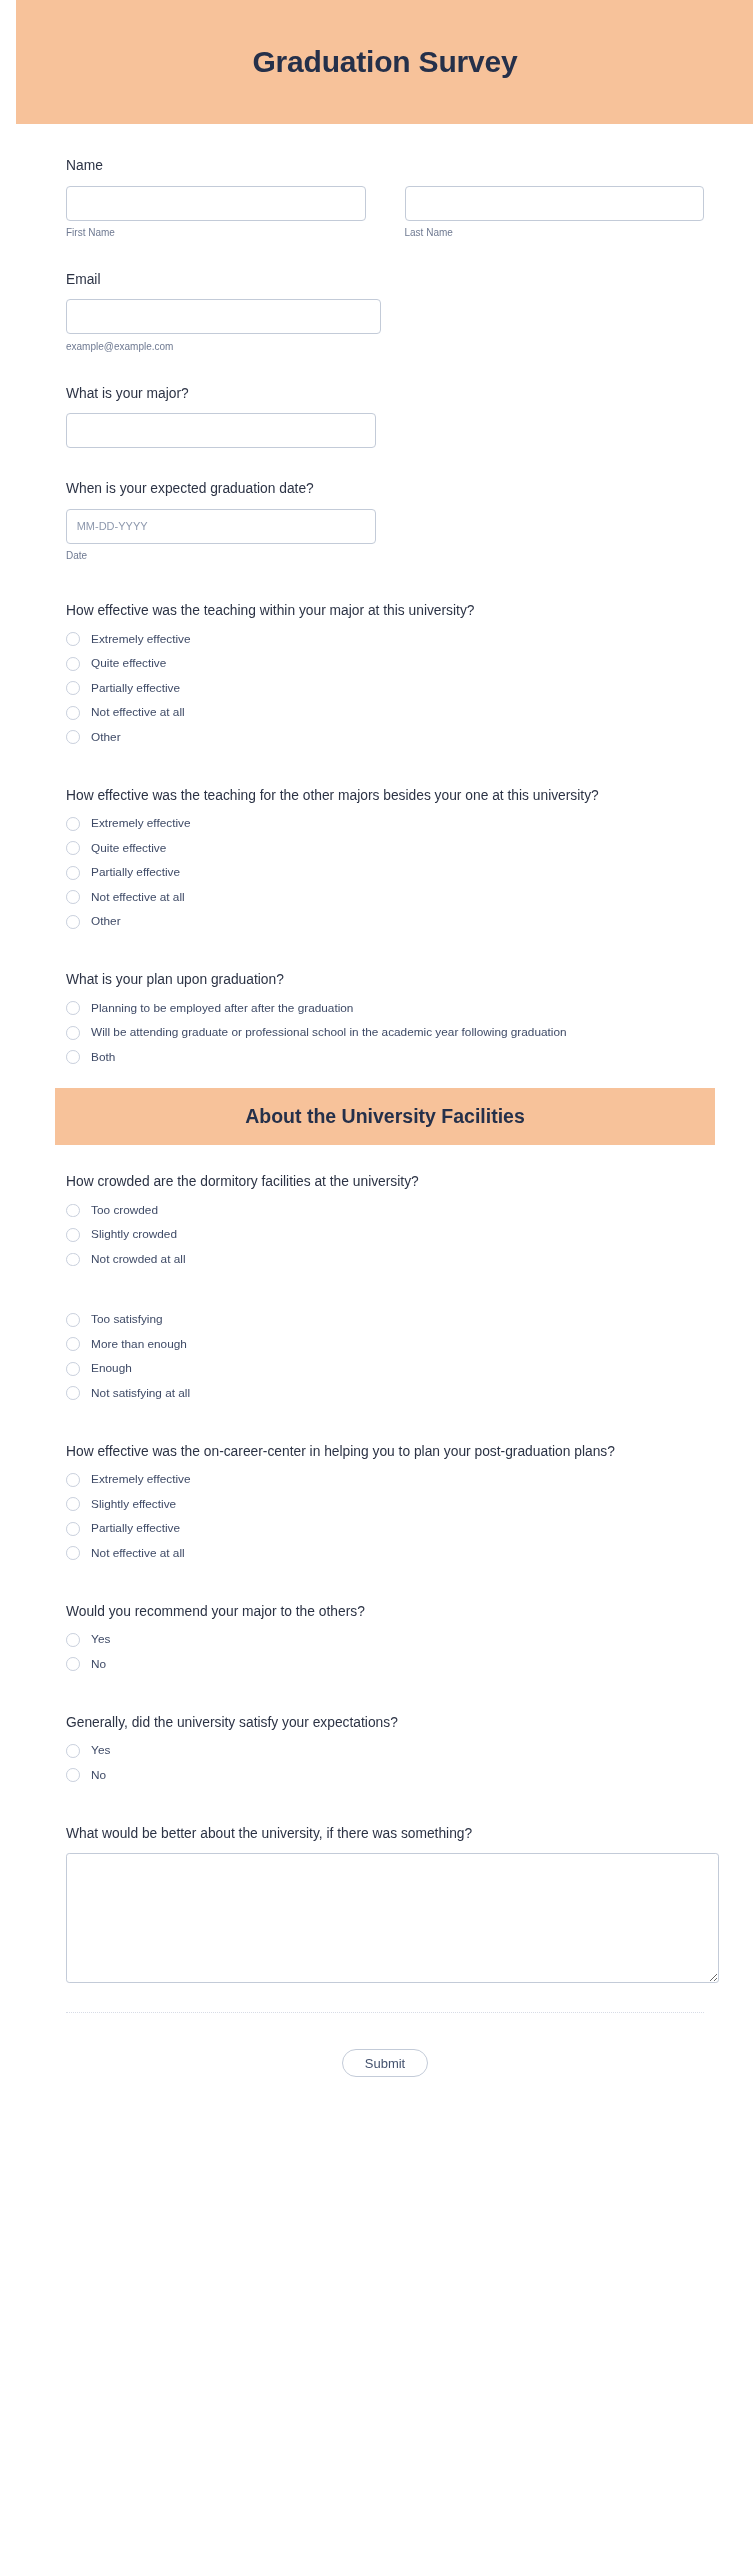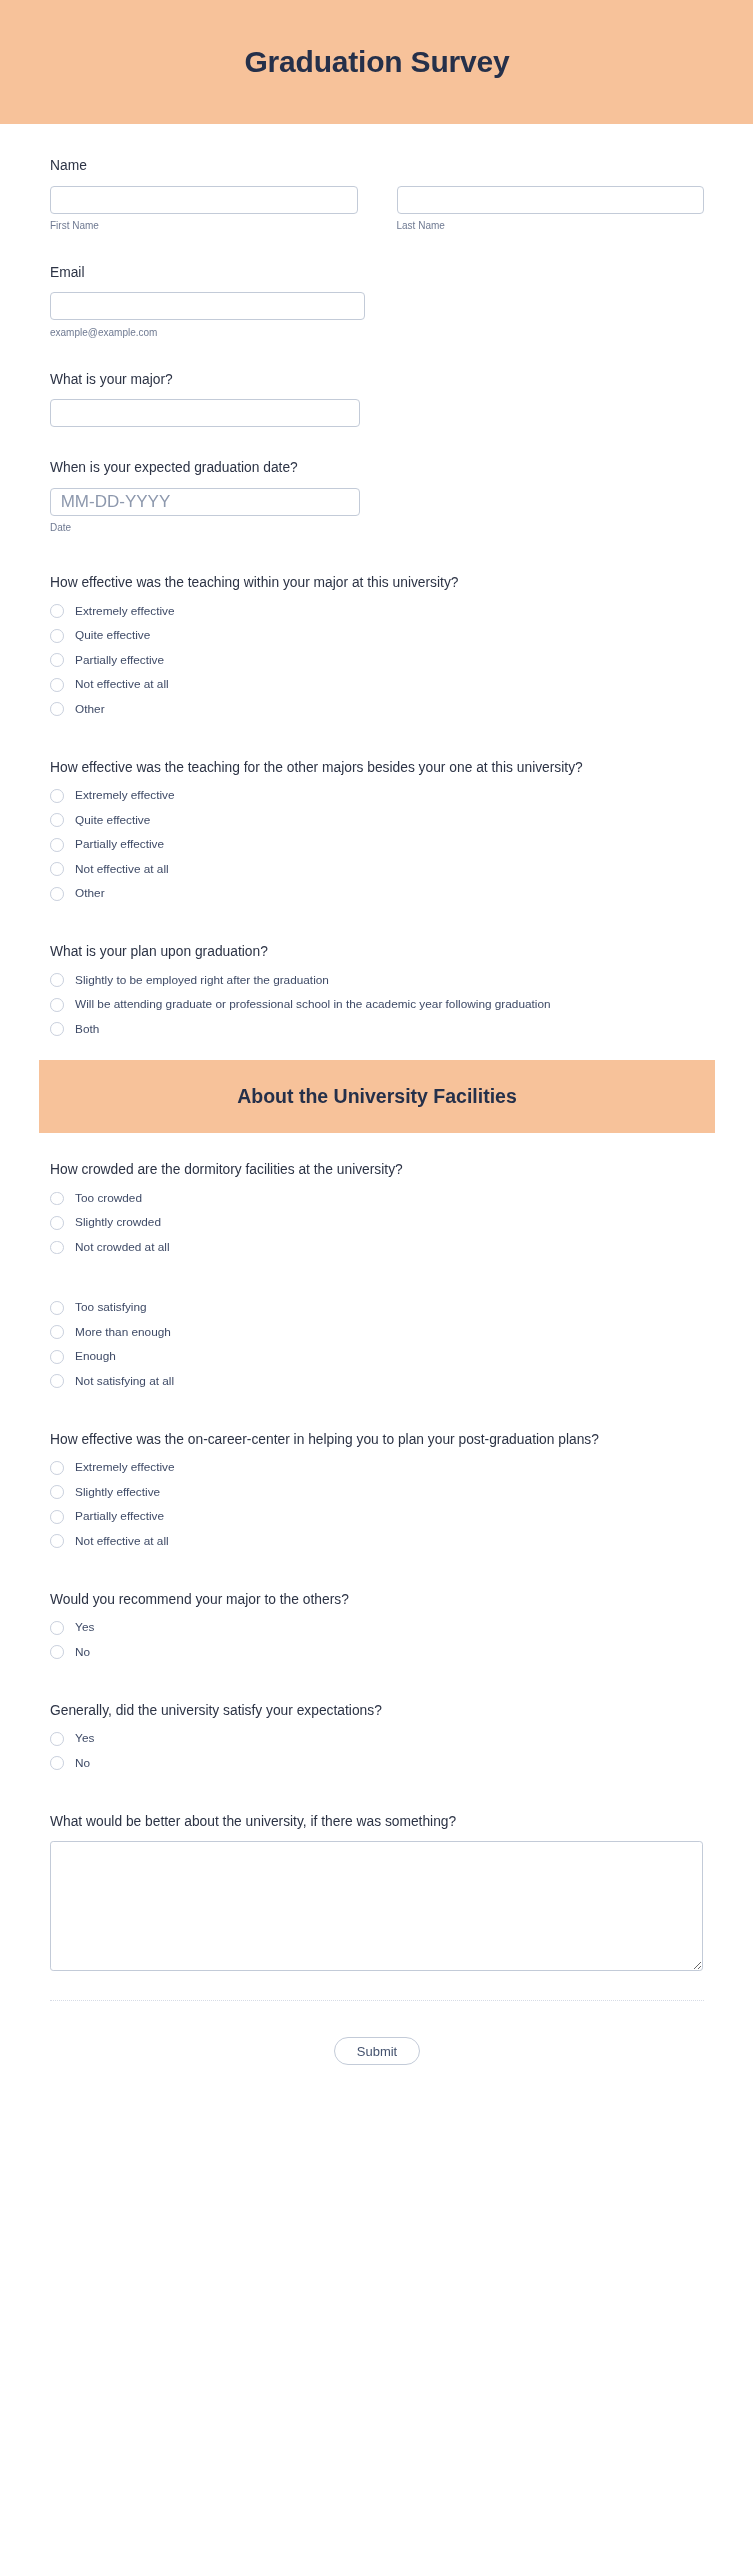--- a/index.html
+++ b/index.html
@@ -13,20 +13,21 @@
     font-family: "Liberation Sans", sans-serif;
     color: #2c3345;
     -webkit-font-smoothing: antialiased;
   }
   .page {
     width: 754px;
     min-height: 2576px;
     background: #ffffff;
     box-sizing: border-box;
     position: relative;
+    padding-left: 16px;
   }
 
   
   .form-header {
     background: #f7c29a;
     width: 100%;
     height: 124px;
     display: flex;
     align-items: center;
     justify-content: center;
@@ -62,26 +63,26 @@
   .sub-label {
     font-size: 10px;
     color: #6f7a92;
     margin-top: 5.7px;
     line-height: 1.3;
   }
 
   
   .text-input {
     box-sizing: border-box;
-    height: 28px;
+    height: 35px;
     border: 0.8px solid #c3cbd8;
     border-radius: 4px;
     background: #ffffff;
     font-family: "Liberation Sans", sans-serif;
-    font-size: 17px;
+    font-size: 11px;
     color: #2c3345;
     padding: 0 9.7px;
     outline: none;
     display: block;
   }
   .text-input::placeholder {
     color: #8d98ad;
     opacity: 1;
   }
   .name-row {
@@ -128,21 +129,21 @@
   .option-text {
     font-size: 11.8px;
     color: #3e4a66;
     line-height: 1.5;
     max-width: 600px;
   }
 
   
   .section-banner {
     background: #f7c29a;
-    height: 73px;
+    height: 57px;
     margin: 18px 39px 27.6px 39px;
     display: flex;
     align-items: center;
     justify-content: center;
   }
   .section-banner-title {
     font-size: 19.5px;
     font-weight: bold;
     color: #25304a;
     text-align: center;
@@ -295,21 +296,21 @@
       </div>
     </div>
 
     <div class="spacer-md"></div>
 
     <div class="question">
       <div class="q-label">What is your plan upon graduation?</div>
       <div class="options">
         <div class="option-row">
           <span class="radio-mark"></span>
-          <span class="option-text">Slightly to be employed right after the graduation</span>
+          <span class="option-text">Planning to be employed after after the graduation</span>
         </div>
         <div class="option-row">
           <span class="radio-mark"></span>
           <span class="option-text">Will be attending graduate or professional school in the academic year following graduation</span>
         </div>
         <div class="option-row">
           <span class="radio-mark"></span>
           <span class="option-text">Both</span>
         </div>
       </div>

